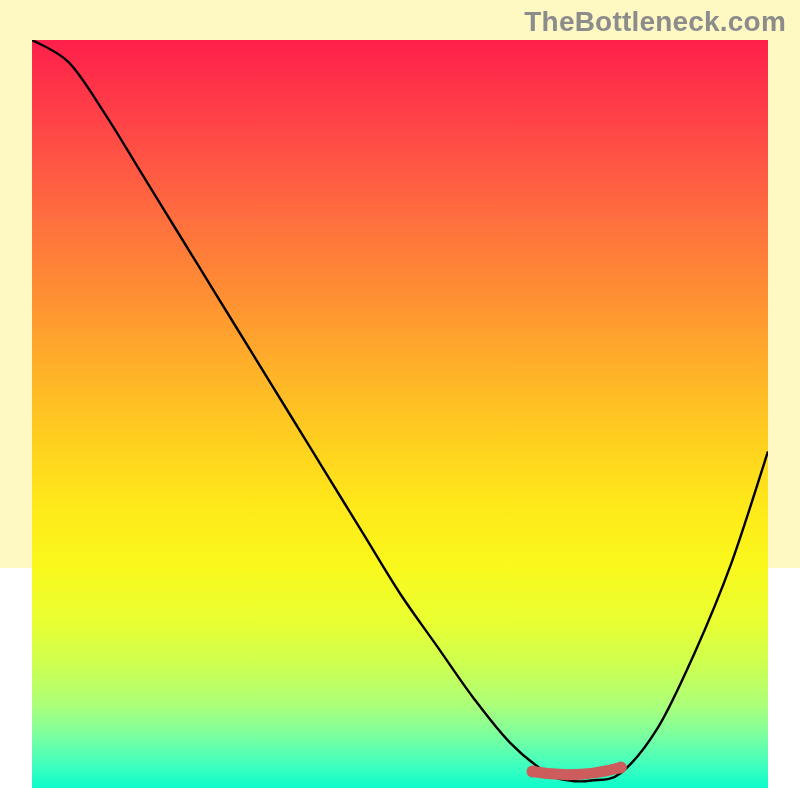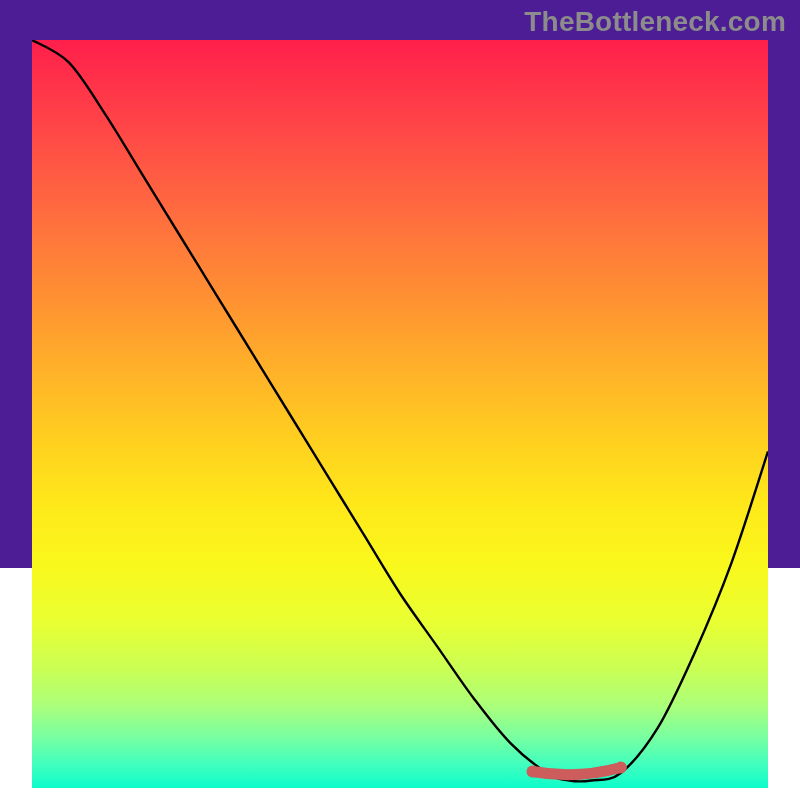--- a/index.html
+++ b/index.html
@@ -1,21 +1,21 @@
 <!DOCTYPE html>
 <html><head>
 <meta charset="utf-8">
 <style>
   * { margin: 0; padding: 0; box-sizing: border-box; }
   html, body { width: 800px; height: 800px; overflow: hidden; background: #fff; }
   .container {
     position: relative;
     width: 800px;
     height: 568px;
-    background: #4c1d95;
+    background: #fef9c3;
   }
   .watermark {
     position: absolute;
     top: 6px;
     right: 14px;
     font-family: Arial, Helvetica, sans-serif;
     font-size: 28px;
     font-weight: 600;
     color: #8c8c8c;
     letter-spacing: 0.2px;

